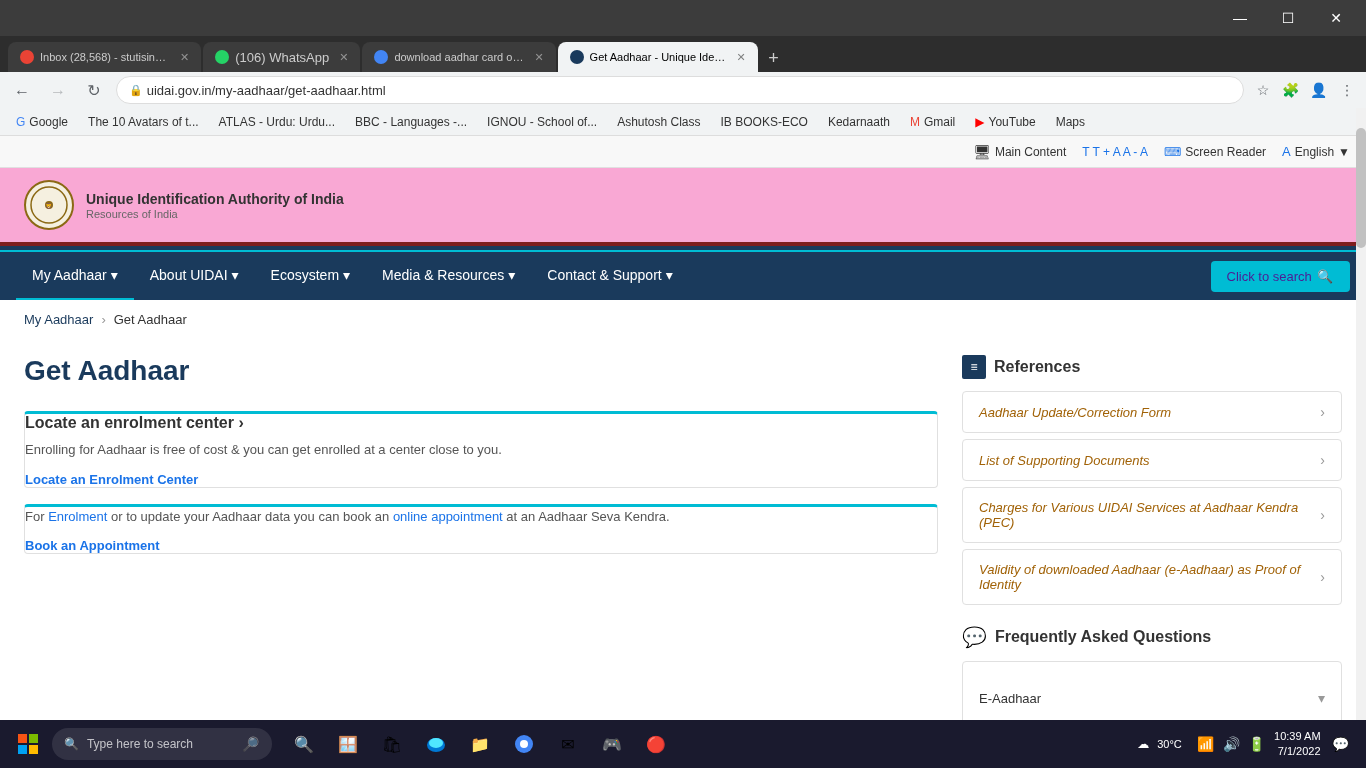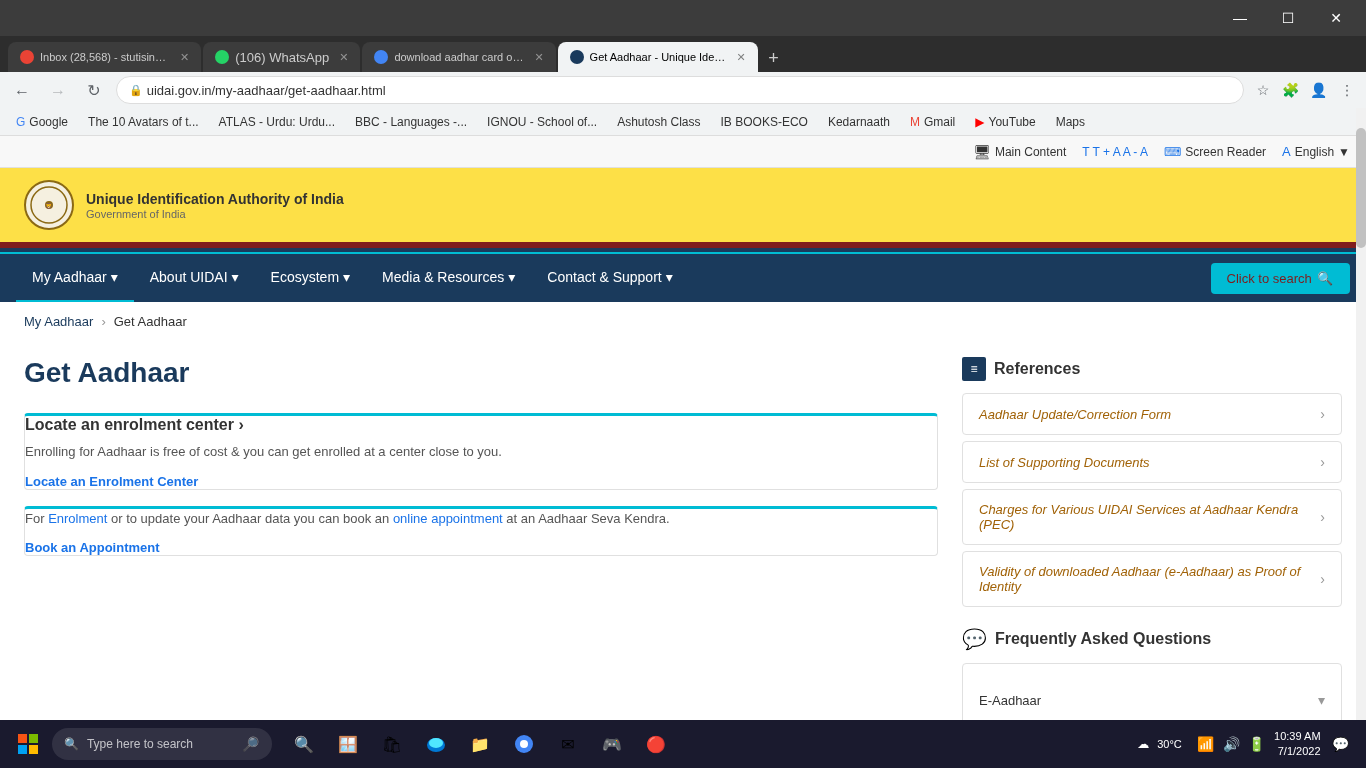--- a/index.html
+++ b/index.html
@@ -19,31 +19,31 @@
 
     
     .bookmarks-bar { background: #f1f3f4; height: 28px; display: flex; align-items: center; padding: 0 8px; gap: 4px; border-bottom: 1px solid #ddd; overflow: hidden; }
     .bookmark { font-size: 12px; color: #333; padding: 2px 8px; border-radius: 4px; cursor: pointer; white-space: nowrap; display: flex; align-items: center; gap: 4px; }
 
     
     .accessibility-bar { background: #f8f8f8; border-bottom: 1px solid #e0e0e0; height: 32px; display: flex; align-items: center; justify-content: flex-end; padding: 0 16px; gap: 16px; font-size: 12px; color: #333; }
     .acc-item { display: flex; align-items: center; gap: 4px; cursor: pointer; }
 
     
-    .site-header { background: #fde047; padding: 12px 24px; display: flex; align-items: center; justify-content: space-between; border-bottom: 6px solid #7f1d1d; }
+    .site-header { background: #f9a8d4; padding: 12px 24px; display: flex; align-items: center; justify-content: space-between; border-bottom: 4px solid #7f1d1d; }
     .logo-area { display: flex; align-items: center; gap: 12px; }
     .org-name { font-size: 14px; font-weight: bold; color: #333; line-height: 1.3; }
     .org-sub { font-size: 11px; color: #666; }
 
     
     .nav-bar { background: #1a3a5c; height: 48px; display: flex; align-items: center; padding: 0 16px; gap: 0; }
     .nav-item { color: #fff; padding: 0 16px; height: 48px; display: flex; align-items: center; gap: 4px; font-size: 14px; cursor: pointer; white-space: nowrap; border-bottom: 2px solid transparent; }
     .nav-item.active { border-bottom: 2px solid #00bcd4; }
     .nav-spacer { flex: 1; }
-    .search-btn { background: #00bcd4; color: #7f1d1d; padding: 8px 16px; border-radius: 4px; display: flex; align-items: center; gap: 6px; cursor: pointer; font-size: 13px; }
+    .search-btn { background: #00bcd4; color: #4c1d95; padding: 8px 16px; border-radius: 4px; display: flex; align-items: center; gap: 6px; cursor: pointer; font-size: 13px; }
 
     
     .breadcrumb { padding: 12px 24px; display: flex; align-items: center; gap: 8px; font-size: 13px; color: #666; background: #fff; }
     .breadcrumb a { color: #1a3a5c; text-decoration: none; }
     .breadcrumb-sep { color: #999; }
     .breadcrumb-current { color: #333; }
 
     
     .main-layout { display: flex; gap: 0; padding: 16px 24px; background: #fff; min-height: 600px; }
     .main-content { flex: 1; padding-right: 24px; }
@@ -222,21 +222,21 @@
 
         <div class="emblem-circle">
           <svg width="40" height="40" viewBox="0 0 40 40">
             <circle cx="20" cy="20" r="18" fill="none" stroke="#8B6914" stroke-width="1.5"></circle>
             <circle cx="20" cy="20" r="4" fill="#8B6914"></circle>
             <text x="20" y="23" text-anchor="middle" font-size="6" fill="#8B6914">🦁</text>
           </svg>
         </div>
         <div>
           <div class="org-name">Unique Identification Authority of India</div>
-          <div class="org-sub">Government of India</div>
+          <div class="org-sub">Resources of India</div>
         </div>
       </div>
 
     </div>
 
     <div class="blue-bar-top"></div>
     <div class="cyan-bar"></div>
 
     <div class="nav-bar">
       <div class="nav-item active">

